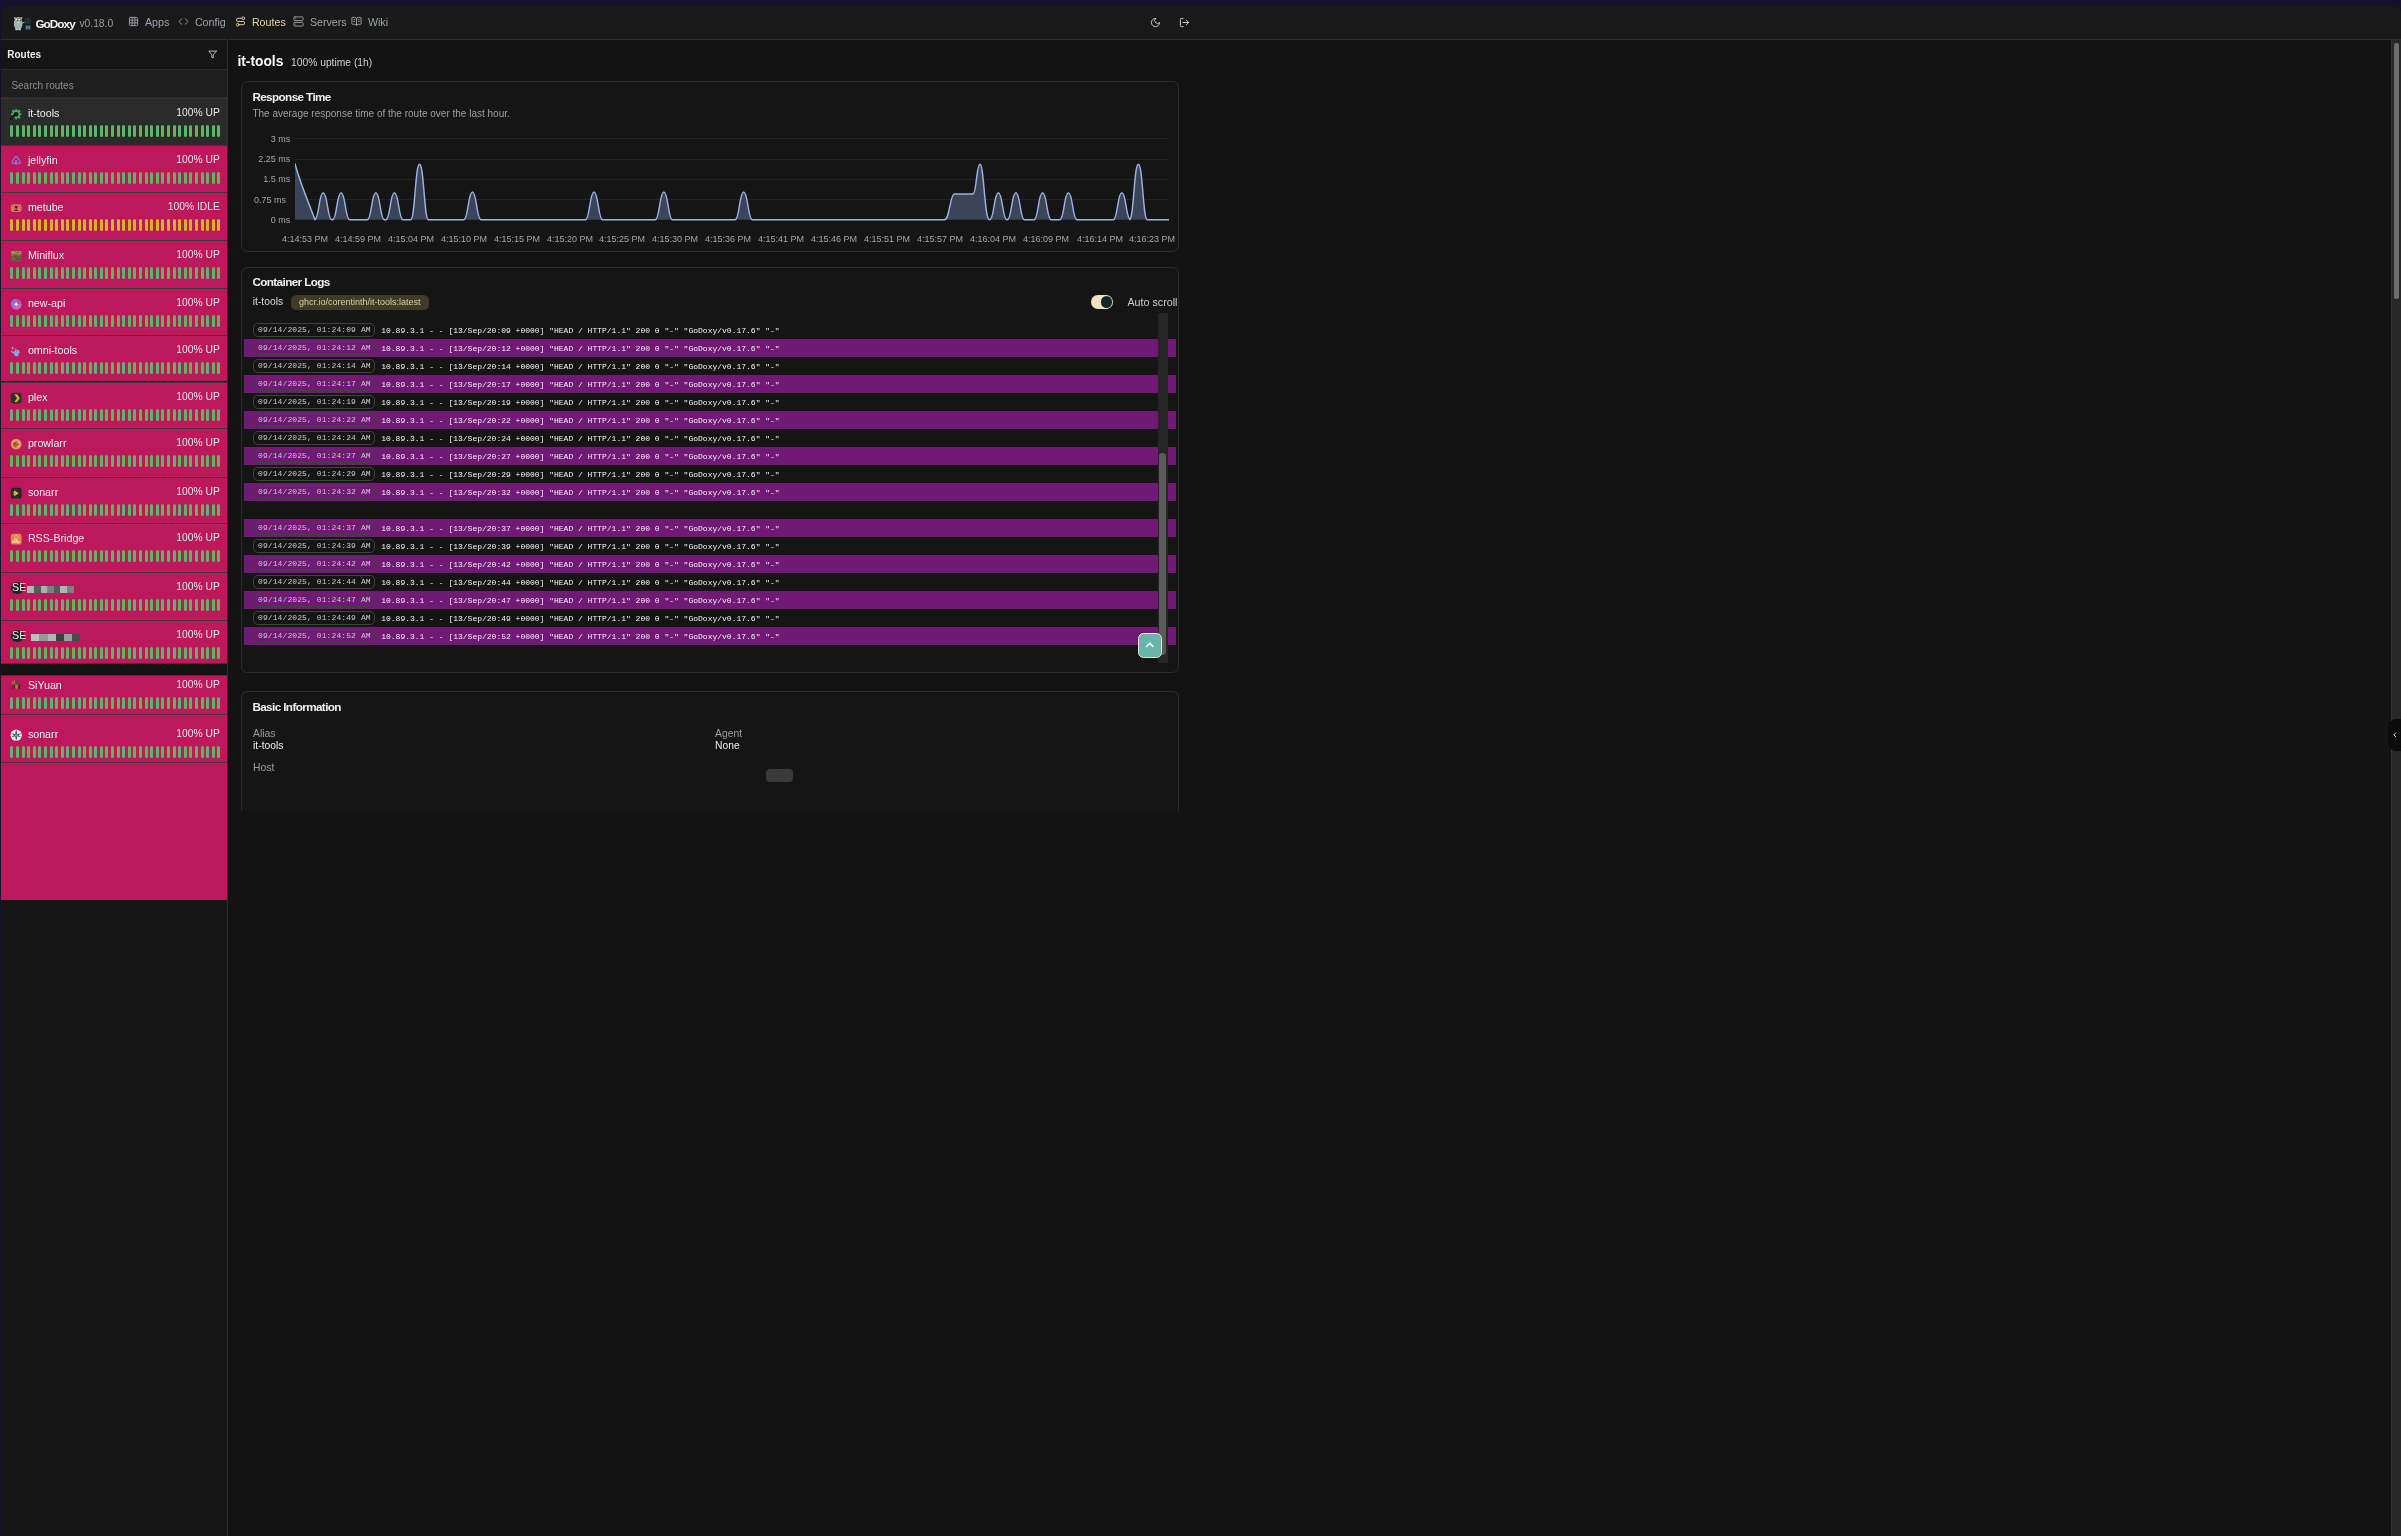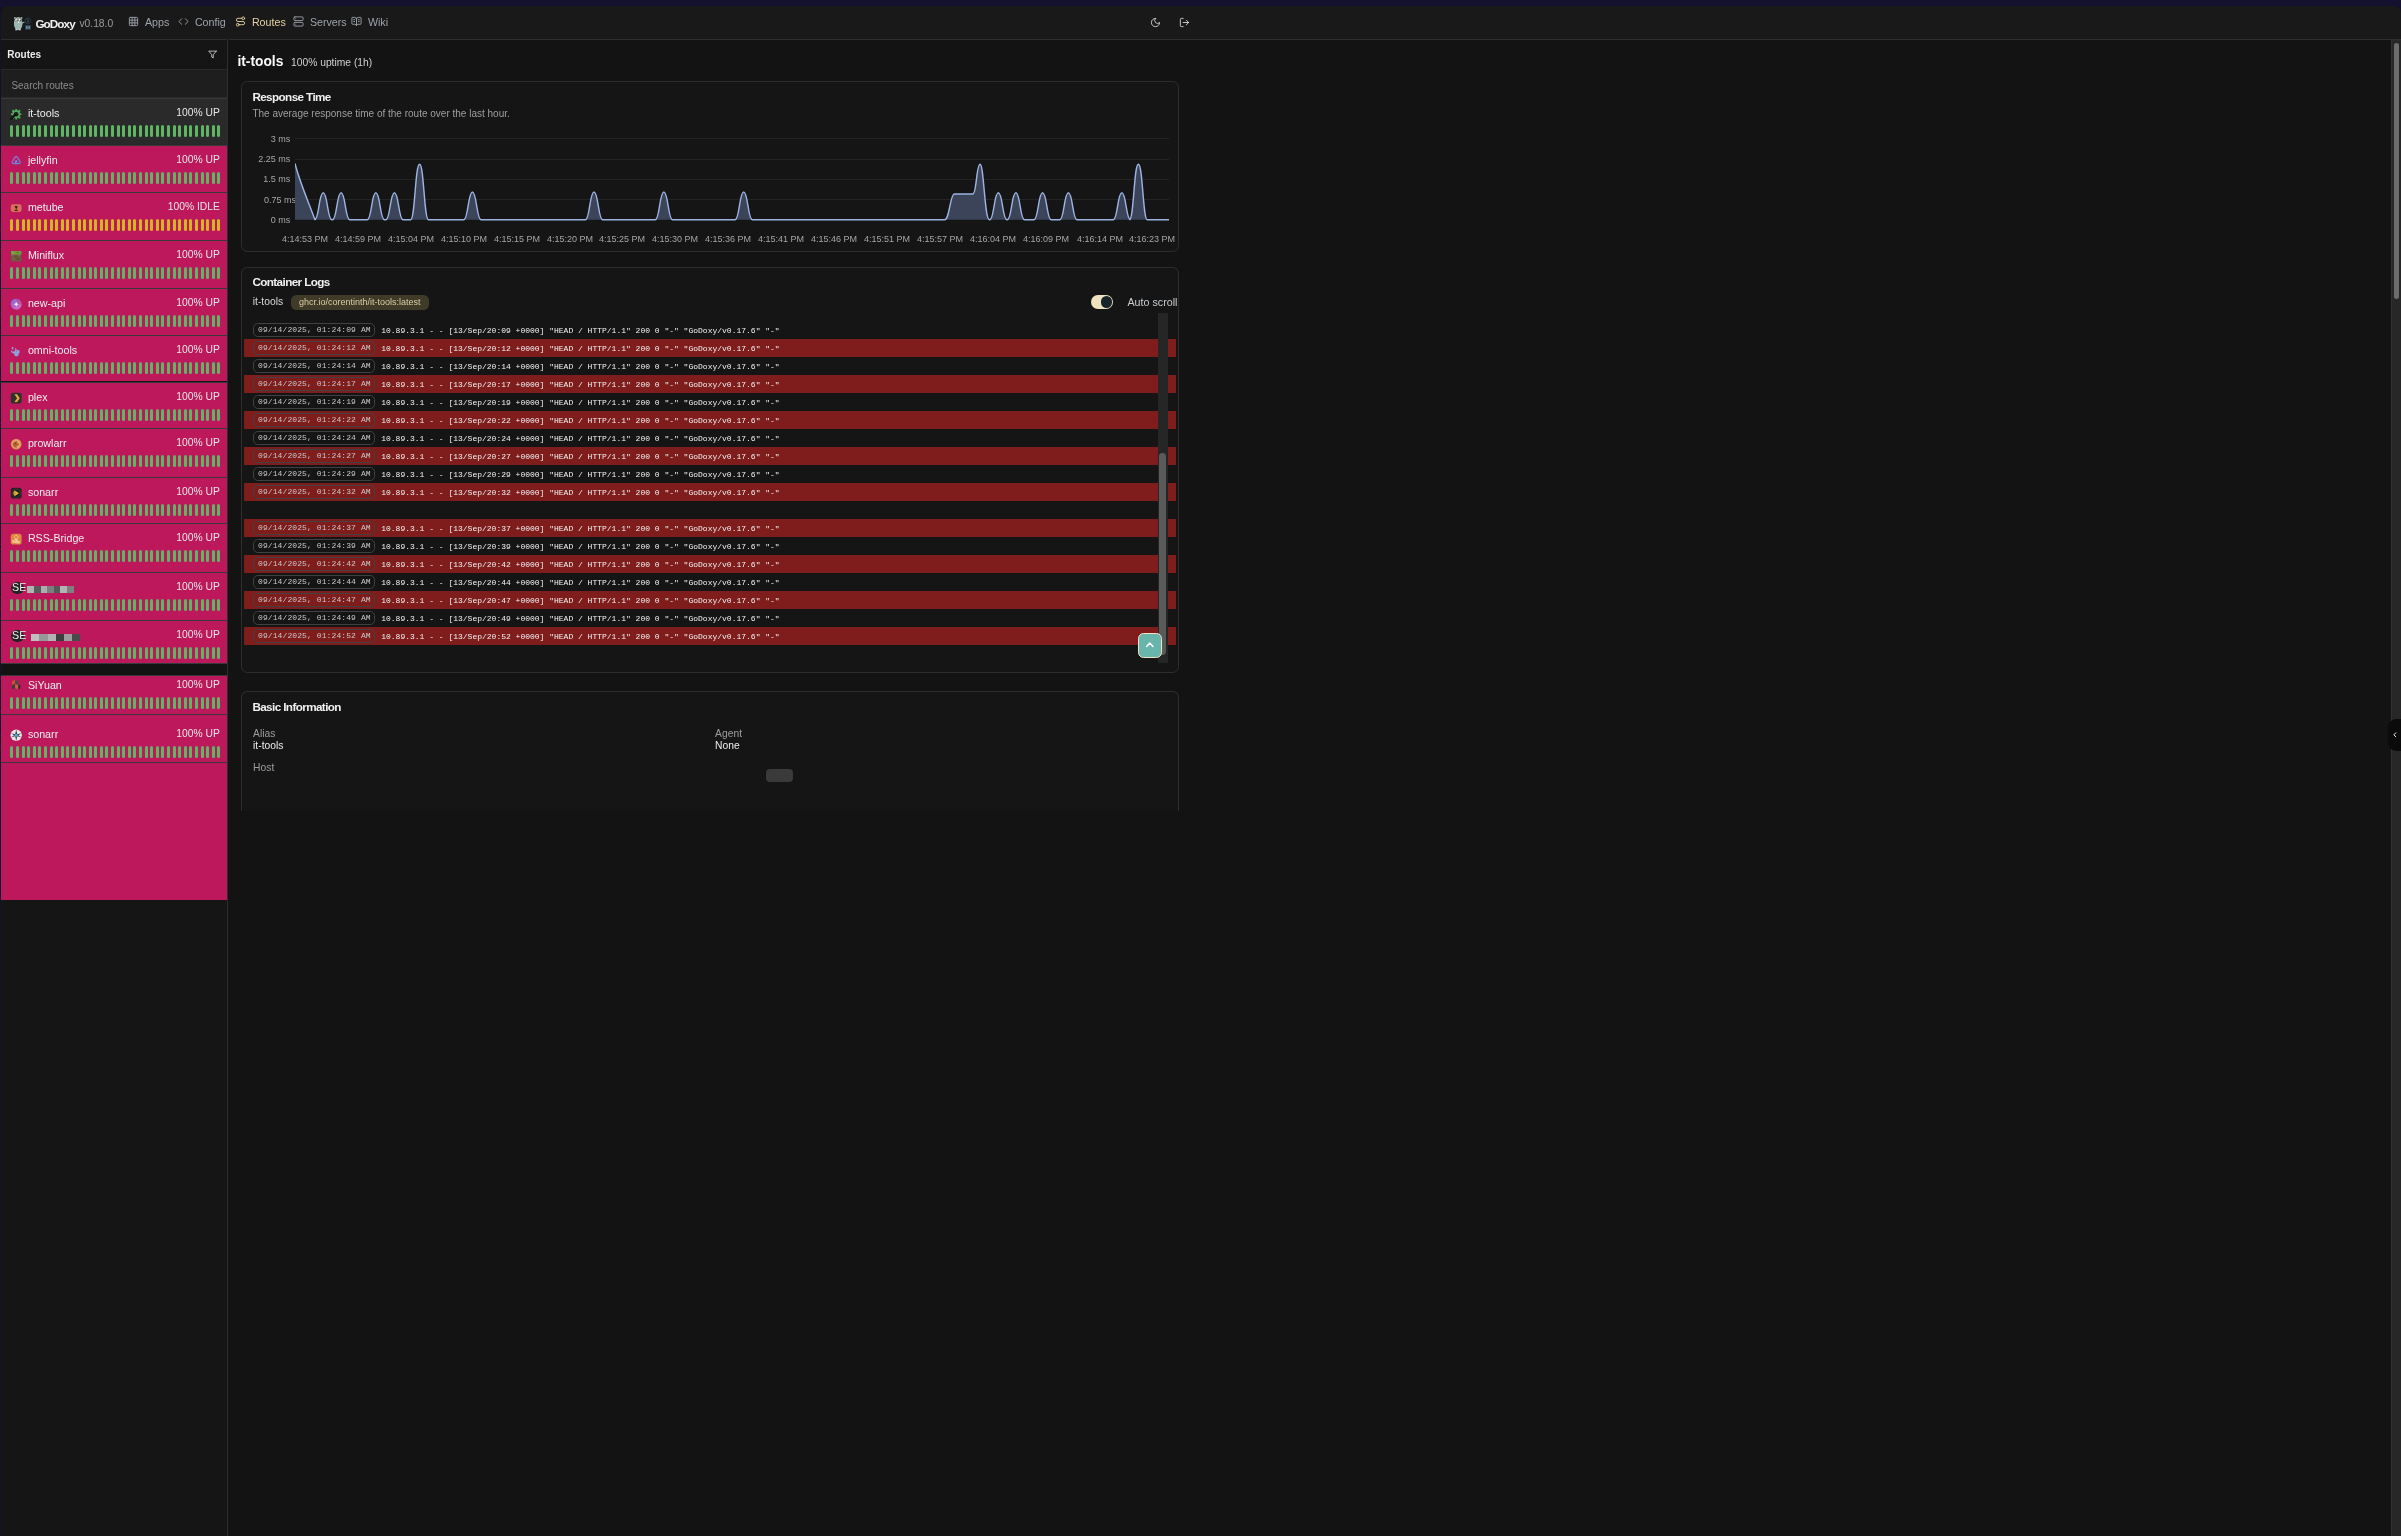--- a/index.html
+++ b/index.html
@@ -48,21 +48,21 @@
   .grid { position:absolute; height:0.7px; background:#242424; }
   
   #logs { top:227px; height:406px; }
   #logs .lrow2 { position:absolute; left:10.7px; top:27.5px; font-size:10.3px; color:#d8d8d8; }
   .chip { position:absolute; left:38px; top:-0.7px; height:15px; line-height:15px; background:#403a28; color:#dbcda6; font-size:9px; width:138px; text-align:center; border-radius:5.5px; white-space:nowrap; }
   #tgl { position:absolute; right:65px; top:27px; width:22px; height:13.6px; border-radius:6.9px; background:#efe2c0; }
   #tgl i { position:absolute; right:1px; top:1.1px; width:11.4px; height:11.4px; border-radius:50%; background:#16242c; }
   #tgllab { position:absolute; right:0.7px; top:27.5px; font-size:10.7px; color:#c9cdd1; }
   #logarea { position:absolute; left:2.1px; right:2.1px; top:53px; height:342px; overflow:hidden; }
   .logrow { position:absolute; left:0; right:0; height:18px; font-family:"Liberation Mono", monospace; font-size:8px; }
-  .logrow.alt { background:#7f1d1d; }
+  .logrow.alt { background:#701a75; }
   .logrow .tchip { position:absolute; left:9.2px; top:2px; width:122px; height:13.8px; border:0.7px solid #414141; border-radius:4.8px; color:#c8c8c8; text-align:center; line-height:12.7px; letter-spacing:0.1px; }
   .logrow .btxt { position:absolute; left:137px; top:50%; transform:translateY(-50%); color:#f2f2f2; white-space:nowrap; }
   #lsb { position:absolute; right:10.3px; top:45px; width:10px; height:350px; background:#262626; }
   #lsb i { position:absolute; left:1.7px; width:6.5px; top:140px; height:202px; background:#5a5a5a; border-radius:3.4px; }
   #scrolltop { position:absolute; right:16px; top:365px; width:24px; height:25px; background:#68b5ab; border:1px solid #f2e3c4; border-radius:5.5px; }
   
   #basic { top:651px; height:120px; border-bottom:none; border-radius:6.2px 6.2px 0 0; }
   #basic .lab { position:absolute; font-size:10.3px; color:#9c9c9c; }
   #basic .val { position:absolute; font-size:10.3px; color:#ededed; }
   
@@ -919,21 +919,21 @@
       <div class="ct" style="top:7.6px">Response Time</div>
       <div class="sub">The average response time of the route over the last hour.</div>
       <div id="chart">
           <div class="grid" style="left:53px;width:874px;top:56px"></div>
           <div class="ylab" style="left:7.2px;top:57px">3 ms</div>
           <div class="grid" style="left:53px;width:874px;top:77px"></div>
           <div class="ylab" style="left:7.2px;top:77px">2.25 ms</div>
           <div class="grid" style="left:53px;width:874px;top:97px"></div>
           <div class="ylab" style="left:7.2px;top:97px">1.5 ms</div>
           <div class="grid" style="left:53px;width:874px;top:117px"></div>
-          <div class="ylab" style="left:13px;top:118px">0.75 ms</div>
+          <div class="ylab" style="left:3px;top:118px">0.75 ms</div>
           <div class="ylab" style="left:7.2px;top:138px">0 ms</div>
           <svg style="position:absolute;left:53px;top:53px" width="874" height="87" viewBox="0 0 1270 126">
             <path d="M0,41.2 C6,66.2 20,98 29,123 L28.5,123 C34.75,123 34.75,83.7 41,83.7 C47.25,83.7 47.25,123 53.5,123 L54.5,123 C60.75,123 60.75,83.7 67,83.7 C73.25,83.7 73.25,123 79.5,123 L105,123 C111.25,123 111.25,83.7 117.5,83.7 C123.75,83.7 123.75,123 130,123 L132,123 C138.25,123 138.25,83.7 144.5,83.7 C150.75,83.7 150.75,123 157,123 L168,123 C174.5,123 174.5,42.4 181,42.4 C187.5,42.4 187.5,123 194,123 L245.3,123 C251.55,123 251.55,82.5 257.8,82.5 C264.05,82.5 264.05,123 270.3,123 L422,123 C428.25,123 428.25,82.5 434.5,82.5 C440.75,82.5 440.75,123 447,123 L523.5,123 C529.75,123 529.75,82.5 536,82.5 C542.25,82.5 542.25,123 548.5,123 L639.5,123 C645.75,123 645.75,82.5 652,82.5 C658.25,82.5 658.25,123 664.5,123 L944,123 C951,123 952,85.6 958,85.6 L985,85.6 C990.5,85.6 990,42.4 995.5,42.4 C1001,42.4 1002,123 1009,123 L1009.5,123 C1015.75,123 1015.75,83.7 1022,83.7 C1028.25,83.7 1028.25,123 1034.5,123 L1035,123 C1041.25,123 1041.25,83.7 1047.5,83.7 C1053.75,83.7 1053.75,123 1060,123 L1073.8,123 C1080.05,123 1080.05,83.7 1086.3,83.7 C1092.55,83.7 1092.55,123 1098.8,123 L1111.3,123 C1117.55,123 1117.55,83.7 1123.8,83.7 C1130.05,83.7 1130.05,123 1136.3,123 L1189,123 C1195.25,123 1195.25,83.7 1201.5,83.7 C1207.75,83.7 1207.75,123 1214,123 L1212.5,123 C1219,123 1219,42.4 1225.5,42.4 C1232,42.4 1232,123 1238.5,123 L1270,123 L1270,123 L0,123 Z" fill="#3b4459"></path>
             <path d="M0,41.2 C6,66.2 20,98 29,123 L28.5,123 C34.75,123 34.75,83.7 41,83.7 C47.25,83.7 47.25,123 53.5,123 L54.5,123 C60.75,123 60.75,83.7 67,83.7 C73.25,83.7 73.25,123 79.5,123 L105,123 C111.25,123 111.25,83.7 117.5,83.7 C123.75,83.7 123.75,123 130,123 L132,123 C138.25,123 138.25,83.7 144.5,83.7 C150.75,83.7 150.75,123 157,123 L168,123 C174.5,123 174.5,42.4 181,42.4 C187.5,42.4 187.5,123 194,123 L245.3,123 C251.55,123 251.55,82.5 257.8,82.5 C264.05,82.5 264.05,123 270.3,123 L422,123 C428.25,123 428.25,82.5 434.5,82.5 C440.75,82.5 440.75,123 447,123 L523.5,123 C529.75,123 529.75,82.5 536,82.5 C542.25,82.5 542.25,123 548.5,123 L639.5,123 C645.75,123 645.75,82.5 652,82.5 C658.25,82.5 658.25,123 664.5,123 L944,123 C951,123 952,85.6 958,85.6 L985,85.6 C990.5,85.6 990,42.4 995.5,42.4 C1001,42.4 1002,123 1009,123 L1009.5,123 C1015.75,123 1015.75,83.7 1022,83.7 C1028.25,83.7 1028.25,123 1034.5,123 L1035,123 C1041.25,123 1041.25,83.7 1047.5,83.7 C1053.75,83.7 1053.75,123 1060,123 L1073.8,123 C1080.05,123 1080.05,83.7 1086.3,83.7 C1092.55,83.7 1092.55,123 1098.8,123 L1111.3,123 C1117.55,123 1117.55,83.7 1123.8,83.7 C1130.05,83.7 1130.05,123 1136.3,123 L1189,123 C1195.25,123 1195.25,83.7 1201.5,83.7 C1207.75,83.7 1207.75,123 1214,123 L1212.5,123 C1219,123 1219,42.4 1225.5,42.4 C1232,42.4 1232,123 1238.5,123 L1270,123" fill="none" stroke="#9db3e2" stroke-width="2.1"></path>
           </svg>
           <div class="xlab" style="left:63px">4:14:53 PM</div>
           <div class="xlab" style="left:116px">4:14:59 PM</div>
           <div class="xlab" style="left:169px">4:15:04 PM</div>
           <div class="xlab" style="left:222px">4:15:10 PM</div>
           <div class="xlab" style="left:275px">4:15:15 PM</div>

